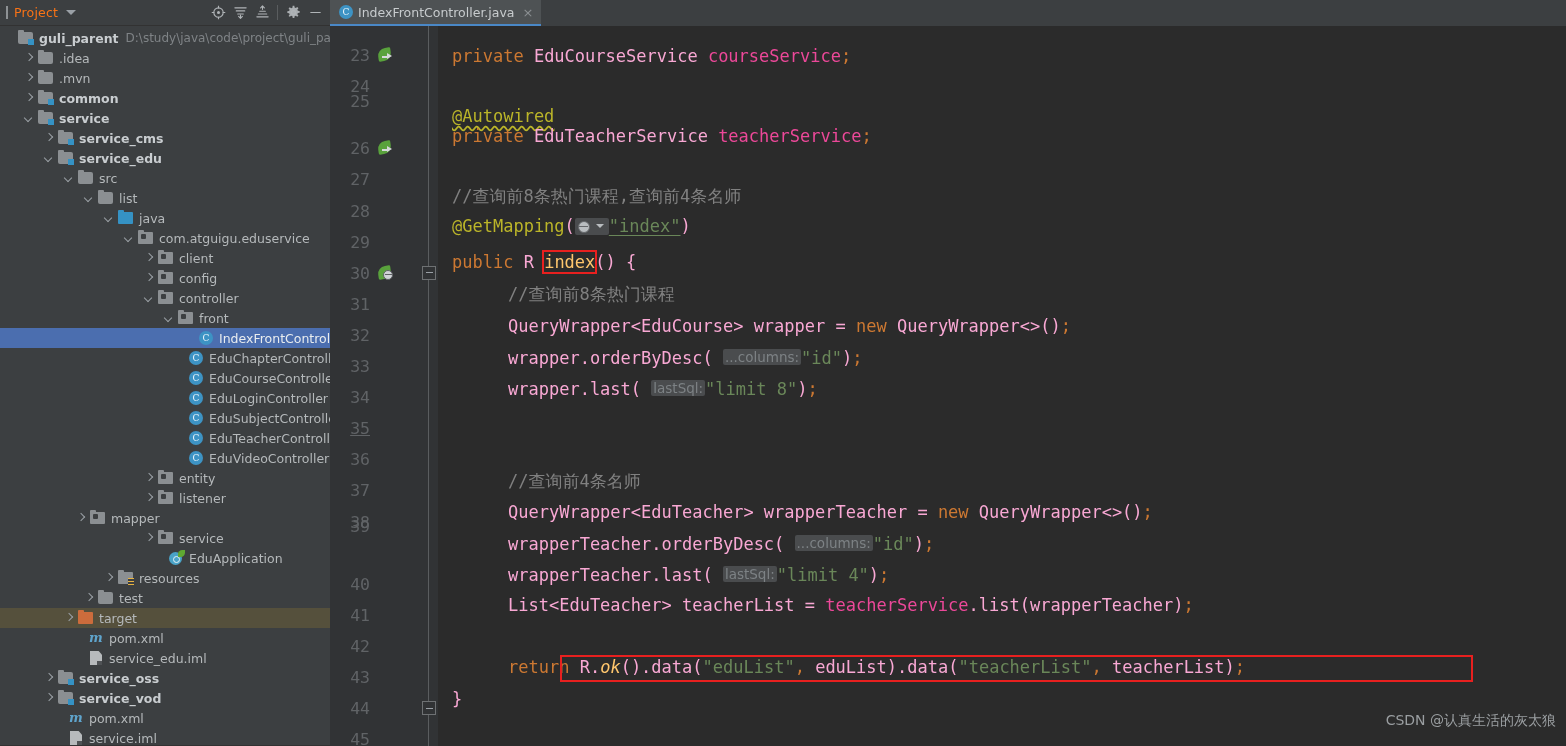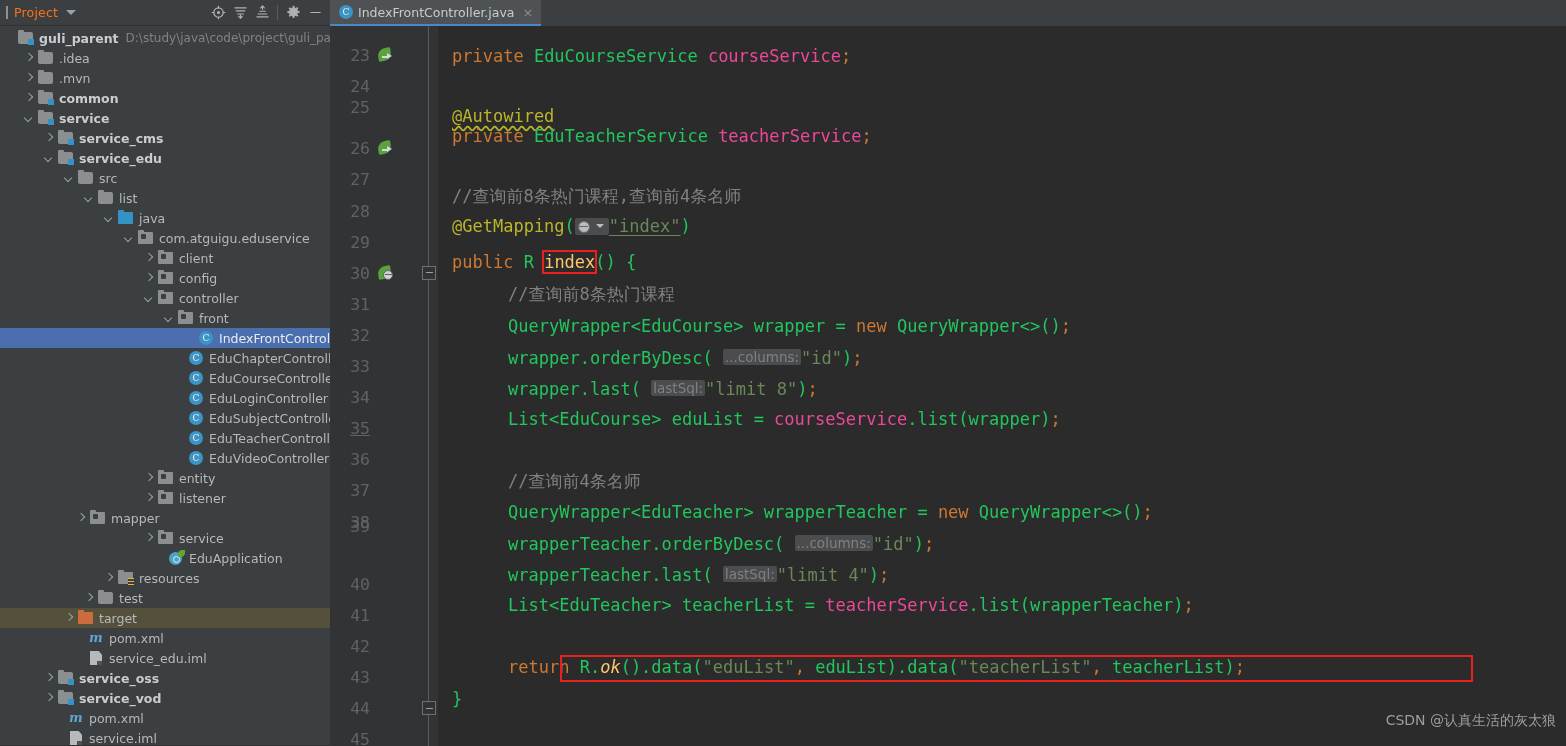--- a/index.html
+++ b/index.html
@@ -177,21 +177,21 @@
   #code-lines { position:absolute; inset:0; padding-left:14px; }
   .cl {
     position:absolute; left:14px; white-space:pre;
     font-family:"DejaVu Sans Mono","Liberation Mono",monospace;
     font-size:17px; line-height:20px; letter-spacing:0px;
   }
   .k   { color:#cc7832; }            
   .ann { color:#bbb529; }            
   .cm  { color:#808080; }            
   .str { color:#6a8759; }            
-  .id  { color:#22c55e; }            
+  .id  { color:#f9a8d4; }            
   .fld { color:#ec4899; }
   .sem { color:#cc7832; }            
   .meth{ color:#ffc66d; }            
   .hint {
     color:#7d8285; background:#4a4c4e; font-size:13.5px;
     padding:0 2px; border-radius:2px; vertical-align:1.5px;
     font-family:"DejaVu Sans","Liberation Sans",sans-serif;
   }
   .wavy { text-decoration: underline; text-decoration-style: wavy; text-decoration-color:#bbb529; text-underline-offset:3px; }
   .ulink { text-decoration: underline; text-underline-offset:3px; }
@@ -521,21 +521,21 @@
         <span class="ic-class">C</span>
         <span>IndexFrontController.java</span>
         <span class="tab-close">×</span>
       </div>
     </div>
 
     <div id="code-region">
       <div id="gutter">
           <div class="ln" style="top: 20px;">23</div>
           <div class="ln" style="top: 51.1px;">24</div>
-          <div class="ln" style="top: 72px;">25</div>
+          <div class="ln" style="top: 66px;">25</div>
           <div class="ln" style="top: 113.3px;">26</div>
           <div class="ln" style="top: 144.4px;">27</div>
           <div class="ln" style="top: 175.5px;">28</div>
           <div class="ln" style="top: 206.6px;">29</div>
           <div class="ln" style="top: 237.7px;">30</div>
           <div class="ln" style="top: 268.8px;">31</div>
           <div class="ln" style="top: 299.9px;">32</div>
           <div class="ln" style="top: 331px;">33</div>
           <div class="ln" style="top: 362.1px;">34</div>
           <div class="ln" style="top: 393.2px; text-decoration: underline;">35</div>
@@ -589,21 +589,20 @@
           <div class="cl" style="top:226px"><span class="k">public</span><span class="id"> R </span><span class="meth redbox">index</span><span class="id">() {</span></div>
 
           <div class="cl" style="top:258px; left:70px"><span class="cm">//查询前8条热门课程</span></div>
 
           <div class="cl" style="top:290px; left:70px"><span class="id">QueryWrapper&lt;EduCourse&gt; wrapper = </span><span class="k">new</span><span class="id"> QueryWrapper&lt;&gt;()</span><span class="sem">;</span></div>
 
           <div class="cl" style="top:321px; left:70px"><span class="id">wrapper.orderByDesc( </span><span class="hint">...columns:</span><span class="str">"id"</span><span class="id">)</span><span class="sem">;</span></div>
 
           <div class="cl" style="top:352px; left:70px"><span class="id">wrapper.last( </span><span class="hint">lastSql:</span><span class="str">"limit 8"</span><span class="id">)</span><span class="sem">;</span></div>
 
-          <div class="cl" style="top:383px; left:70px"><span class="id">List&lt;EduCourse&gt; eduList = </span><span class="fld">courseService</span><span class="id">.list(wrapper)</span><span class="sem">;</span></div>
 
           <div class="cl" style="top:445px; left:70px"><span class="cm">//查询前4条名师</span></div>
 
           <div class="cl" style="top:476px; left:70px"><span class="id">QueryWrapper&lt;EduTeacher&gt; wrapperTeacher = </span><span class="k">new</span><span class="id"> QueryWrapper&lt;&gt;()</span><span class="sem">;</span></div>
 
           <div class="cl" style="top:507px; left:70px"><span class="id">wrapperTeacher.orderByDesc( </span><span class="hint">...columns:</span><span class="str">"id"</span><span class="id">)</span><span class="sem">;</span></div>
 
           <div class="cl" style="top:538px; left:70px"><span class="id">wrapperTeacher.last( </span><span class="hint">lastSql:</span><span class="str">"limit 4"</span><span class="id">)</span><span class="sem">;</span></div>
 
           <div class="cl" style="top:569px; left:70px"><span class="id">List&lt;EduTeacher&gt; teacherList = </span><span class="fld">teacherService</span><span class="id">.list(wrapperTeacher)</span><span class="sem">;</span></div>

